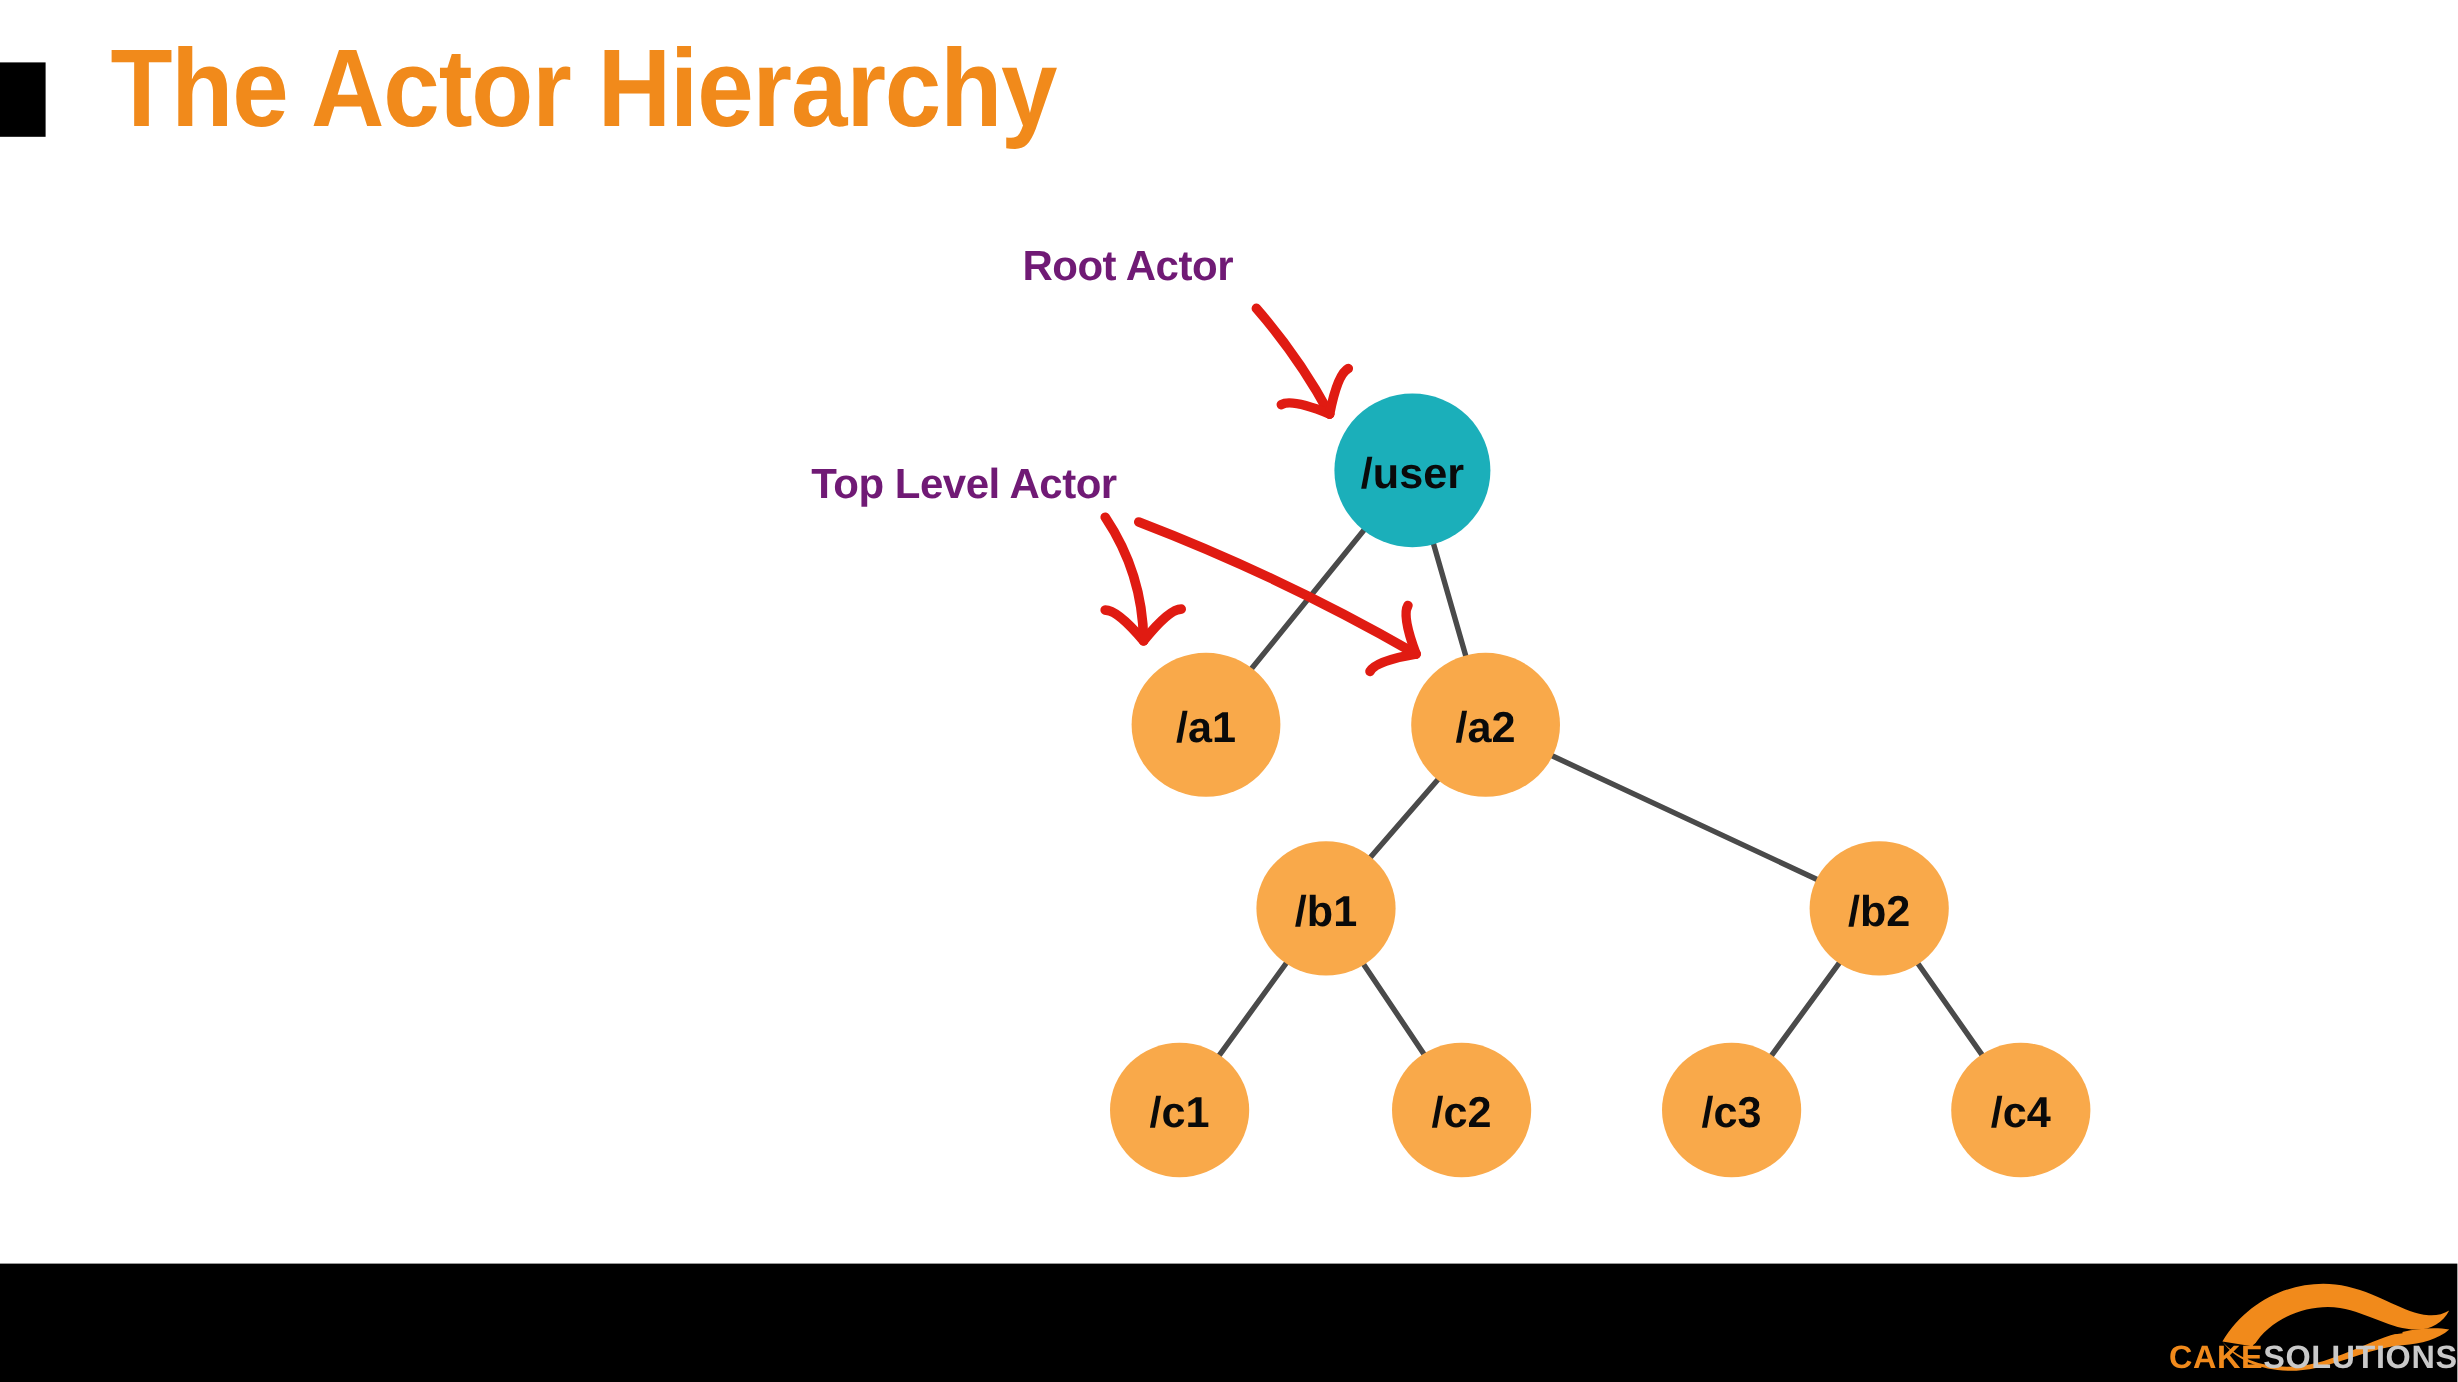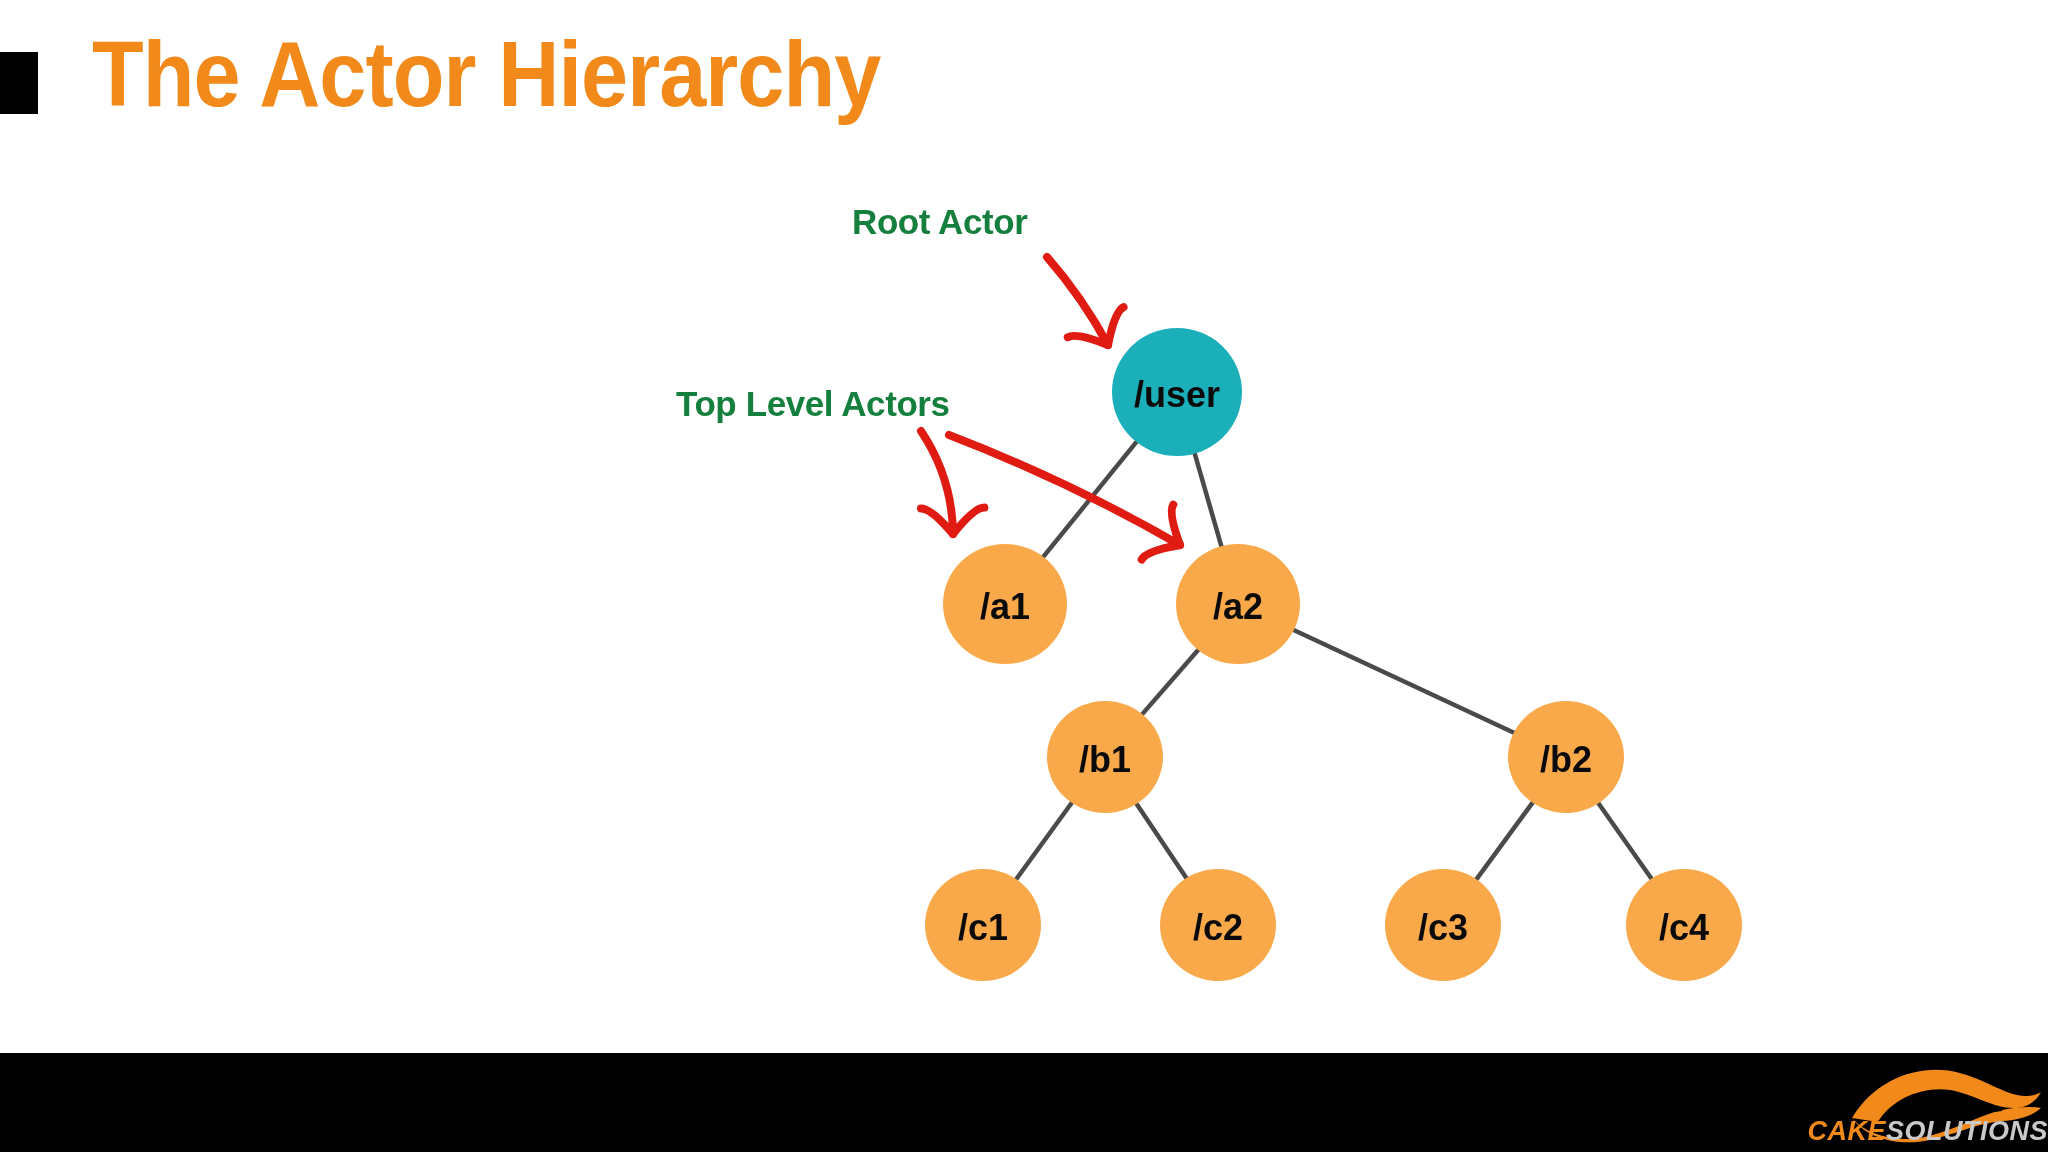--- a/index.html
+++ b/index.html
@@ -36,21 +36,21 @@
     color: #F18A1B;
     letter-spacing: -1px;
     transform: scaleX(0.92);
     transform-origin: left top;
     white-space: nowrap;
   }
 
   
   .annotation-label {
     position: absolute;
-    color: #15803d;
+    color: #701a75;
     font-weight: 700;
     white-space: nowrap;
     font-size: 35px;
     line-height: 1;
     letter-spacing: -0.4px;
   }
   #label-root-actor {
     left: 852px;
     top: 204px;
   }
@@ -96,36 +96,35 @@
     position: absolute;
     right: 20px;
     top: 1118px;
     width: 268px;
     text-align: right;
     font-size: 27px;
     font-weight: 700;
     letter-spacing: 0.5px;
     line-height: 1;
     white-space: nowrap;
-    font-style: italic;
   }
   #brand-word-cake { color: #F18A1B; }
   #brand-word-solutions { color: #C9C9C9; }
 </style>
 </head>
 <body>
 
 <div id="slide">
 
   <div id="title-marker"></div>
   <div id="page-title">The Actor Hierarchy</div>
 
   <div class="annotation-label" id="label-root-actor">Root Actor</div>
 
-  <div class="annotation-label" id="label-top-level-actors">Top Level Actors</div>
+  <div class="annotation-label" id="label-top-level-actors">Top Level Actor</div>
 
   <svg id="diagram-stage" viewBox="0 0 2048 1152">
     <g id="edge-layer">
         <line x1="1137.6908692246827" y1="440.4507890951585" x2="1042.0278116051245" y2="558.3610694169395" stroke="#4A4A4A" stroke-width="4.5" stroke-linecap="round"></line>
         <line x1="1194.164733301433" y1="451.65448294924283" x2="1221.9216186389897" y2="548.1210352699311" stroke="#4A4A4A" stroke-width="4.5" stroke-linecap="round"></line>
         <line x1="1199.3997289552547" y1="648.4048230815491" x2="1140.9749437766918" y2="715.6152902418509" stroke="#4A4A4A" stroke-width="4.5" stroke-linecap="round"></line>
         <line x1="1292.0380053233064" y1="629.2067524831276" x2="1515.5879614960968" y2="733.4846283808013" stroke="#4A4A4A" stroke-width="4.5" stroke-linecap="round"></line>
         <line x1="1072.8777566166855" y1="801.2339089212858" x2="1015.1222433833146" y2="880.7660910787142" stroke="#4A4A4A" stroke-width="4.5" stroke-linecap="round"></line>
         <line x1="1135.473439672995" y1="802.305644823568" x2="1187.526560327005" y2="879.694355176432" stroke="#4A4A4A" stroke-width="4.5" stroke-linecap="round"></line>
         <line x1="1533.7018002712973" y1="801.114614263594" x2="1475.2981997287027" y2="880.885385736406" stroke="#4A4A4A" stroke-width="4.5" stroke-linecap="round"></line>

